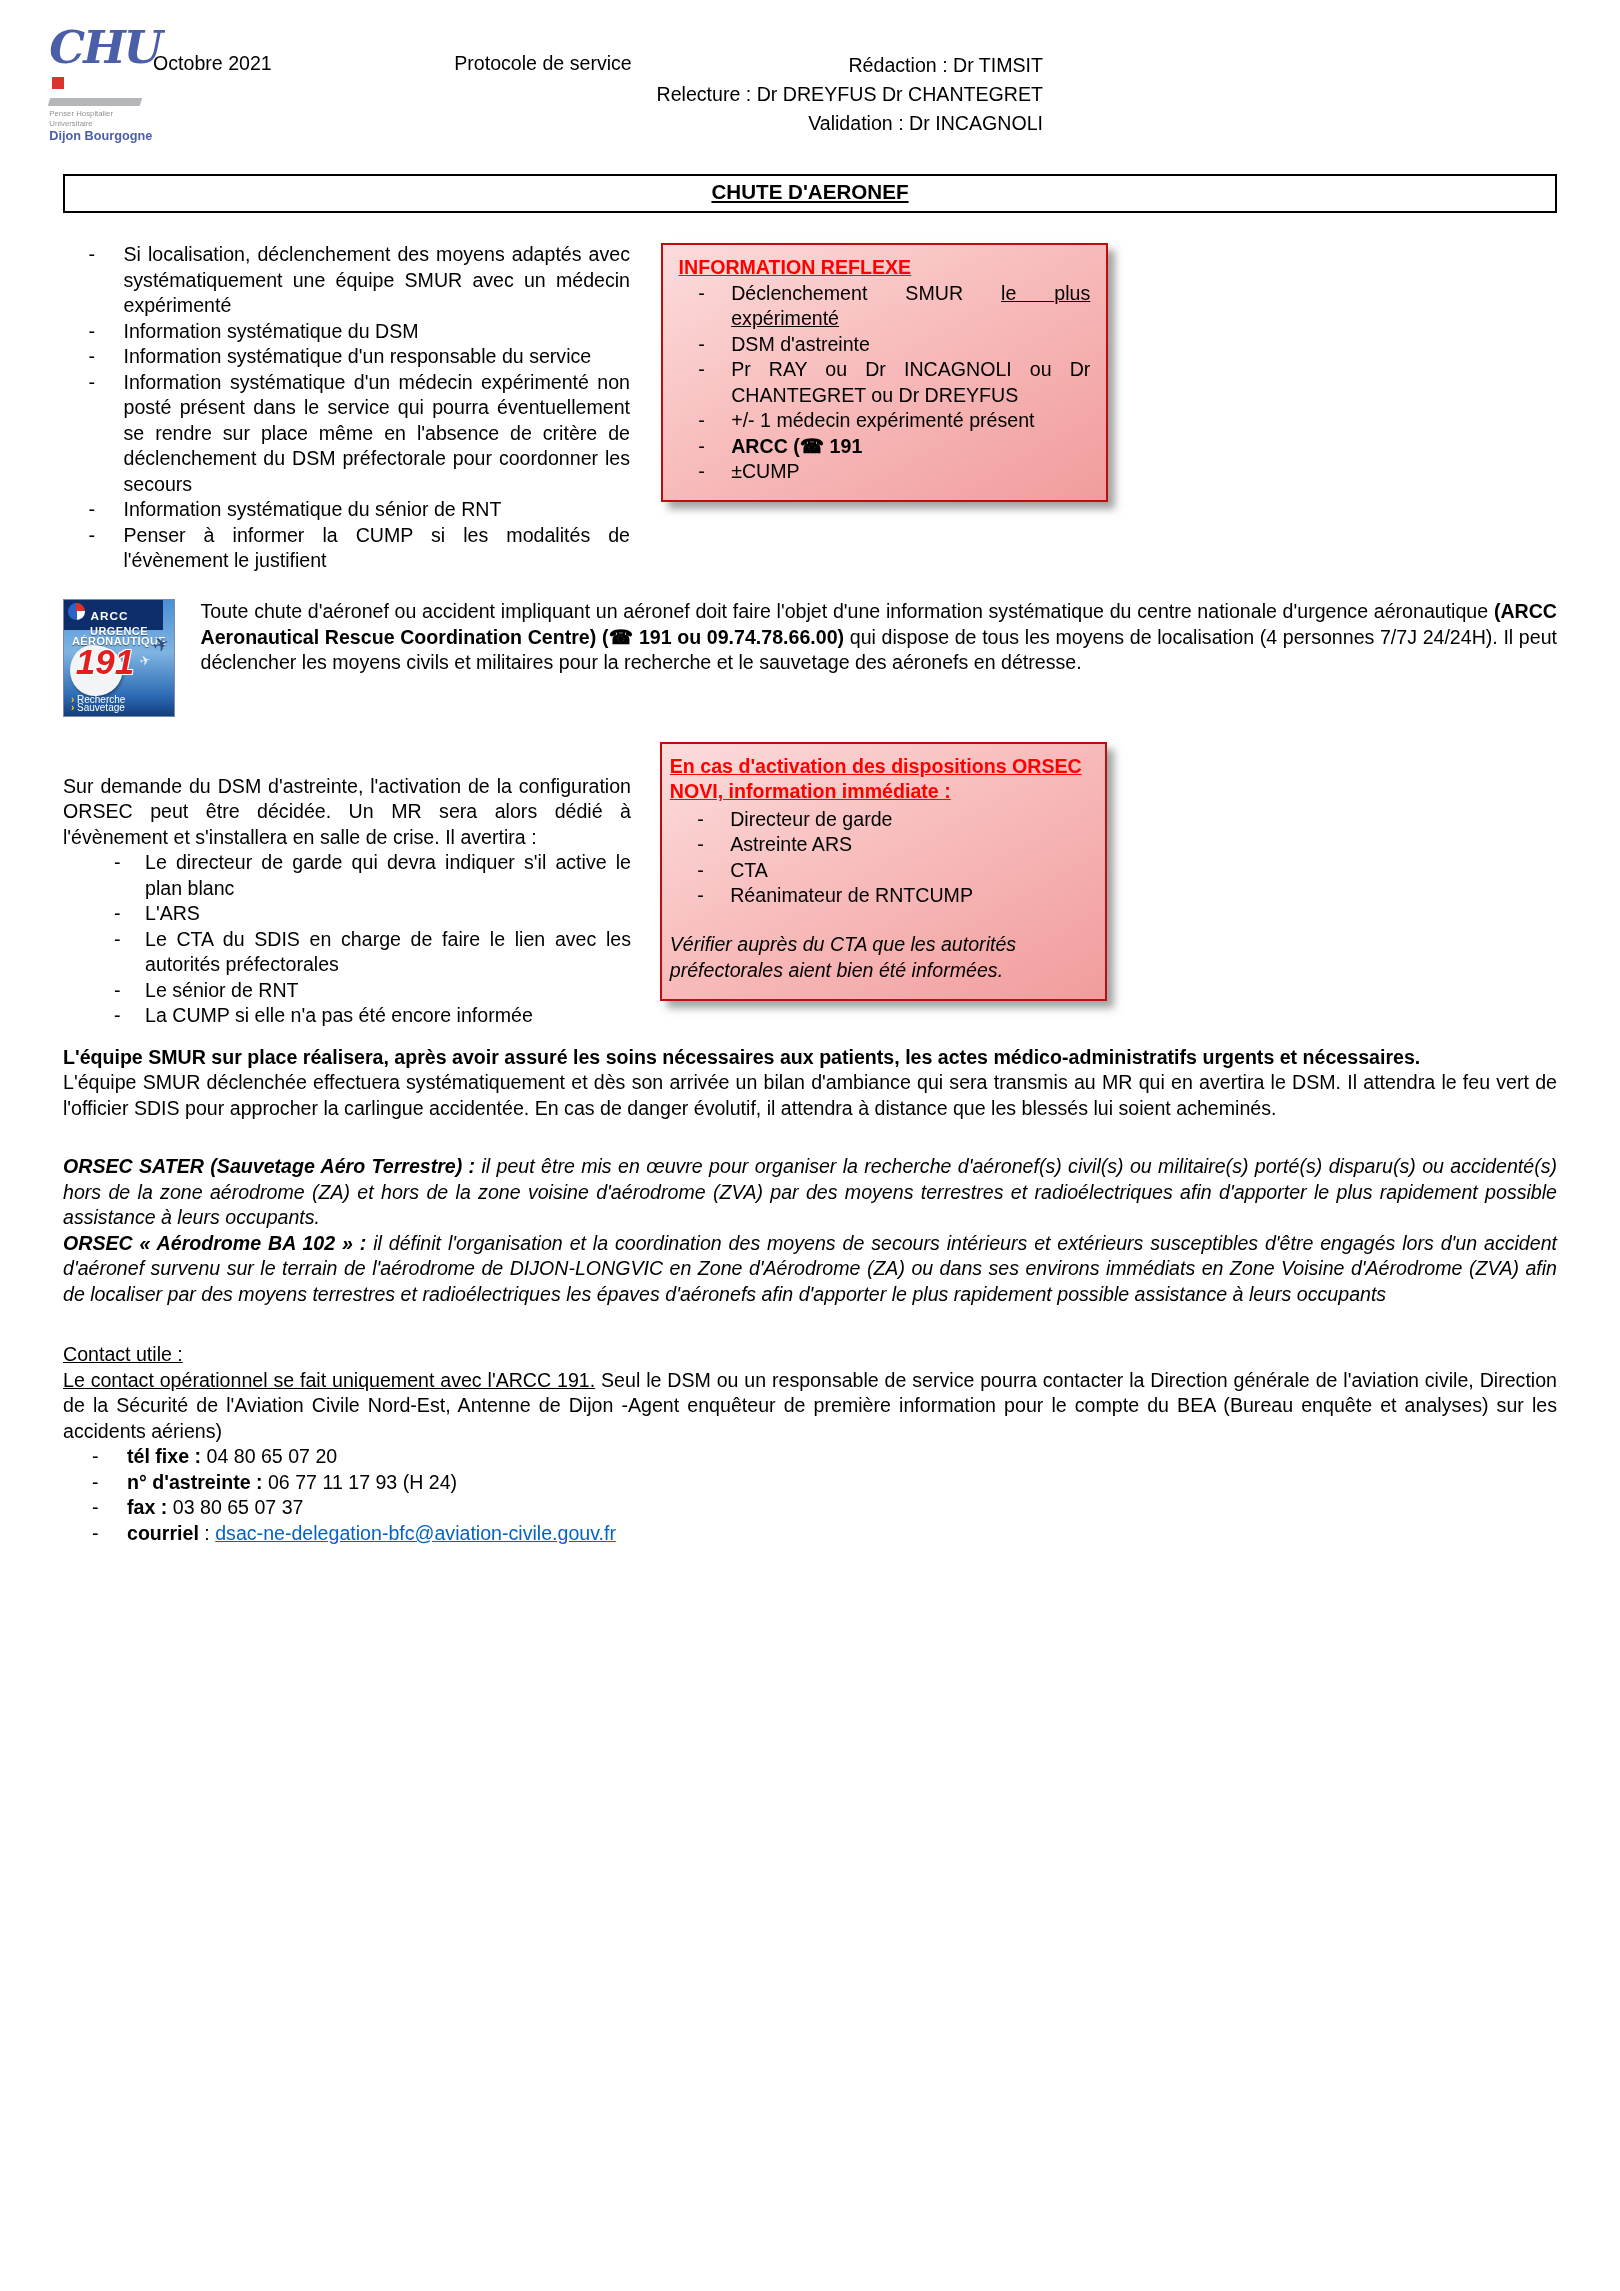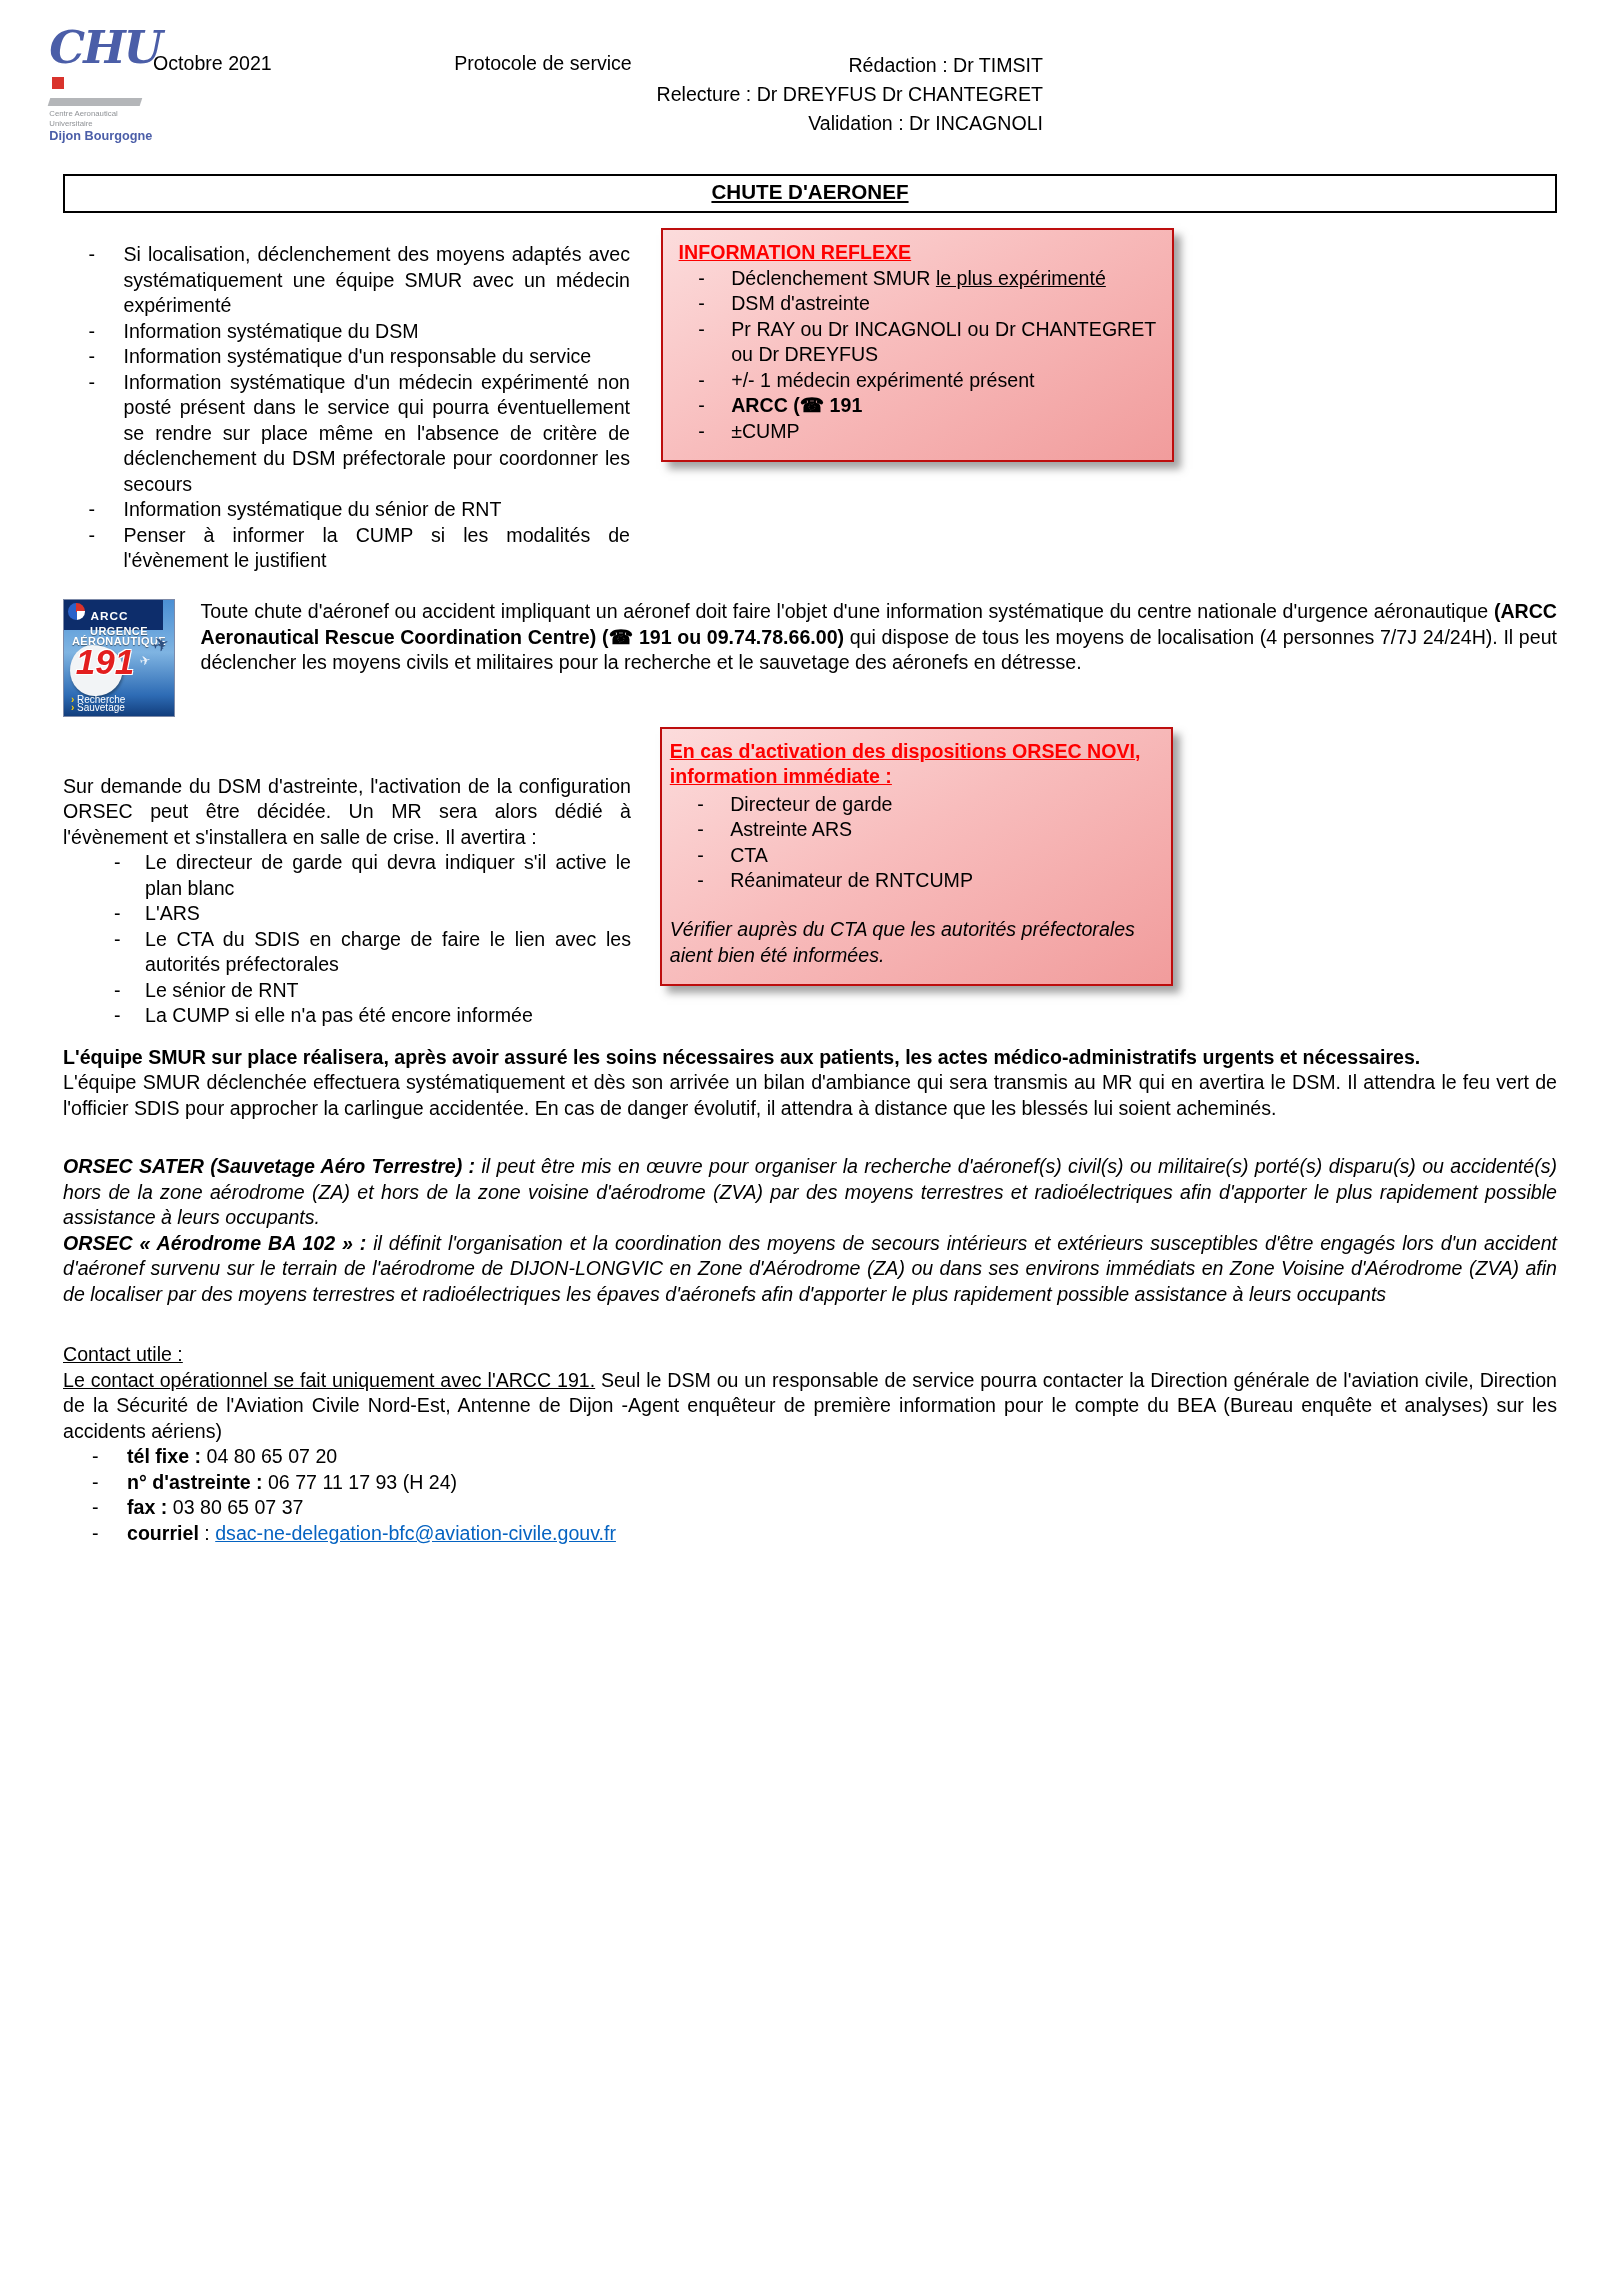--- a/index.html
+++ b/index.html
@@ -32,23 +32,23 @@
   .dtext { flex:1; text-align:justify; }
   .just { text-align:justify; }
   .u { text-decoration:underline; }
   .bold { font-weight:bold; }
   .italic { font-style:italic; }
 
   
   .section1 { display:flex; align-items:flex-start; margin-top:15.7px; }
   .s1-left { width:567px; padding-top:13.7px; padding-left:25.5px; }
   .s1-gap { width:31px; }
-  .pinkbox { width:513px; border:2.5px solid #bd0d0d; padding:9.8px 15.7px 15.7px 7.8px;
+  .pinkbox { width:447px; border:2.5px solid #bd0d0d; padding:9.8px 15.7px 15.7px 7.8px;
              background:linear-gradient(150deg,#fcdcdc 0%, #f8bdbd 45%, #f19c9c 100%);
-             box-shadow:6.9px 6.9px 7.8px rgba(90,90,90,.55); line-height:25.5px; }
+             box-shadow:6.9px 6.9px 7.8px rgba(90,90,90,.55); line-height:25.5px;margin-top:15px; }
   .pinkbox .box-title { color:#fe0000; font-weight:bold; text-decoration:underline; padding-left:7.8px; }
   .pinkbox .di .dash { flex:0 0 33px; }
   .pinkbox .dlist { padding-left:27.4px; }
 
   
   .arcc-row { display:flex; margin-top:25.5px; }
   .arcc-text { margin-left:25.5px; flex:1; text-align:justify; }
 
   .arcc-img { position:relative; flex:0 0 112px; height:118px; overflow:hidden;
               background:linear-gradient(180deg,#4a8fd4 0%, #7fb4e2 45%, #2e6cb5 82%, #123e7d 100%);
@@ -93,21 +93,21 @@
 <body>
 
 <div class="page">
 
   <div class="header">
     <div class="chu-logo">
       <div>
         <span class="chu-word">CHU</span><span class="chu-red"></span>
       </div>
       <div class="chu-bar"></div>
-      <div class="chu-sub1">Centre Aeronautical Universitaire</div>
+      <div class="chu-sub1">Penser Hospitalier Universitaire</div>
       <div class="chu-sub2">Dijon Bourgogne</div>
     </div>
     <div class="h-date">Octobre 2021</div>
     <div class="h-doctype">Protocole de service</div>
     <div class="h-right">
       <div>Rédaction : Dr TIMSIT</div>
       <div>Relecture : Dr DREYFUS  Dr CHANTEGRET</div>
       <div>Validation : Dr INCAGNOLI</div>
     </div>
   </div>

